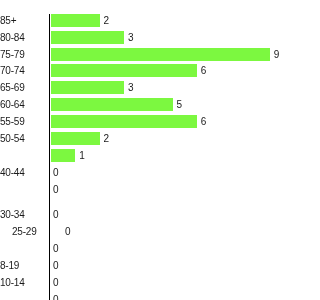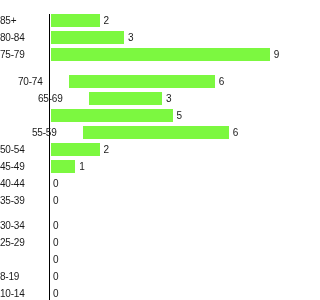--- a/index.html
+++ b/index.html
@@ -86,90 +86,89 @@
           <div class="val-label" style="color: rgb(26, 26, 26);">2</div>
         </div>
       </div>
       <div class="row" style="height: 17px; text-decoration: underline;">
         <div class="cat-label">80-84</div>
         <div class="bar-area" style="height: 13px;">
           <div class="bar" style="width: 72.9px; background: rgb(124, 248, 64); height: 13px;"></div>
           <div class="val-label" style="color: rgb(26, 26, 26);">3</div>
         </div>
       </div>
-      <div class="row" style="height: 27px;">
+      <div class="row" style="height: 16px;">
         <div class="cat-label">75-79</div>
         <div class="bar-area" style="height: 13px;">
           <div class="bar" style="width: 218.7px; background: rgb(124, 248, 64); height: 13px;"></div>
           <div class="val-label" style="color: rgb(26, 26, 26);">9</div>
         </div>
       </div>
-      <div class="row" style="height: 17px; margin-left: 18px;">
+      <div class="row" style="height: 17px;">
         <div class="cat-label">70-74</div>
         <div class="bar-area" style="height: 13px;">
           <div class="bar" style="width: 145.8px; background: rgb(124, 248, 64); height: 13px;"></div>
           <div class="val-label" style="color: rgb(26, 26, 26);">6</div>
         </div>
       </div>
-      <div class="row" style="height: 17px; margin-left: 38px;">
+      <div class="row" style="height: 17px;">
         <div class="cat-label">65-69</div>
         <div class="bar-area" style="height: 13px;">
           <div class="bar" style="width: 72.9px; background: rgb(124, 248, 64); height: 13px;"></div>
           <div class="val-label" style="color: rgb(26, 26, 26);">3</div>
         </div>
       </div>
       <div class="row" style="height: 17px;">
+        <div class="cat-label">60-64</div>
         <div class="bar-area" style="height: 13px;">
           <div class="bar" style="width: 121.5px; background: rgb(124, 248, 64); height: 13px;"></div>
           <div class="val-label" style="color: rgb(26, 26, 26);">5</div>
         </div>
       </div>
-      <div class="row" style="height: 17px; margin-left: 32px;">
+      <div class="row" style="height: 17px;">
         <div class="cat-label">55-59</div>
         <div class="bar-area" style="height: 13px;">
           <div class="bar" style="width: 145.8px; background: rgb(124, 248, 64); height: 13px;"></div>
           <div class="val-label" style="color: rgb(26, 26, 26);">6</div>
         </div>
       </div>
       <div class="row" style="height: 17px;">
         <div class="cat-label">50-54</div>
         <div class="bar-area" style="height: 13px;">
           <div class="bar" style="width: 48.6px; background: rgb(124, 248, 64); height: 13px;"></div>
           <div class="val-label" style="color: rgb(26, 26, 26);">2</div>
         </div>
       </div>
       <div class="row" style="height: 17px;">
-        <div class="cat-label">45-49</div>
         <div class="bar-area" style="height: 13px;">
           <div class="bar" style="width: 24.3px; background: rgb(124, 248, 64); height: 13px;"></div>
           <div class="val-label" style="color: rgb(26, 26, 26);">1</div>
         </div>
       </div>
       <div class="row" style="height: 17px; text-decoration: underline;">
         <div class="cat-label">40-44</div>
         <div class="bar-area" style="height: 13px;">
           <div class="bar" style="width: 0px; background: rgb(124, 248, 64); height: 13px;"></div>
           <div class="val-label" style="color: rgb(26, 26, 26); margin-left: 2px;">0</div>
         </div>
       </div>
       <div class="row" style="height: 17px;">
-        <div class="cat-label">35-39</div>
         <div class="bar-area" style="height: 13px;">
           <div class="bar" style="width: 0px; background: rgb(124, 248, 64); height: 13px;"></div>
           <div class="val-label" style="color: rgb(26, 26, 26); margin-left: 2px;">0</div>
         </div>
       </div>
       <div class="row" style="height: 17px; margin-top: 8px;">
         <div class="cat-label">30-34</div>
         <div class="bar-area" style="height: 13px;">
           <div class="bar" style="width: 0px; background: rgb(124, 248, 64); height: 13px;"></div>
           <div class="val-label" style="color: rgb(26, 26, 26); margin-left: 2px;">0</div>
         </div>
       </div>
-      <div class="row" style="height: 17px;">
+      <div class="row" style="height: 17px; margin-left: 12px;">
         <div class="cat-label">25-29</div>
         <div class="bar-area" style="height: 13px;">
           <div class="bar" style="width: 0px; background: rgb(124, 248, 64); height: 13px;"></div>
           <div class="val-label" style="color: rgb(26, 26, 26); margin-left: 2px;">0</div>
         </div>
       </div>
       <div class="row" style="height: 17px;">
         <div class="bar-area" style="height: 13px;">
           <div class="bar" style="width: 0px; background: rgb(124, 248, 64); height: 13px;"></div>
           <div class="val-label" style="color: rgb(26, 26, 26); margin-left: 2px;">0</div>

